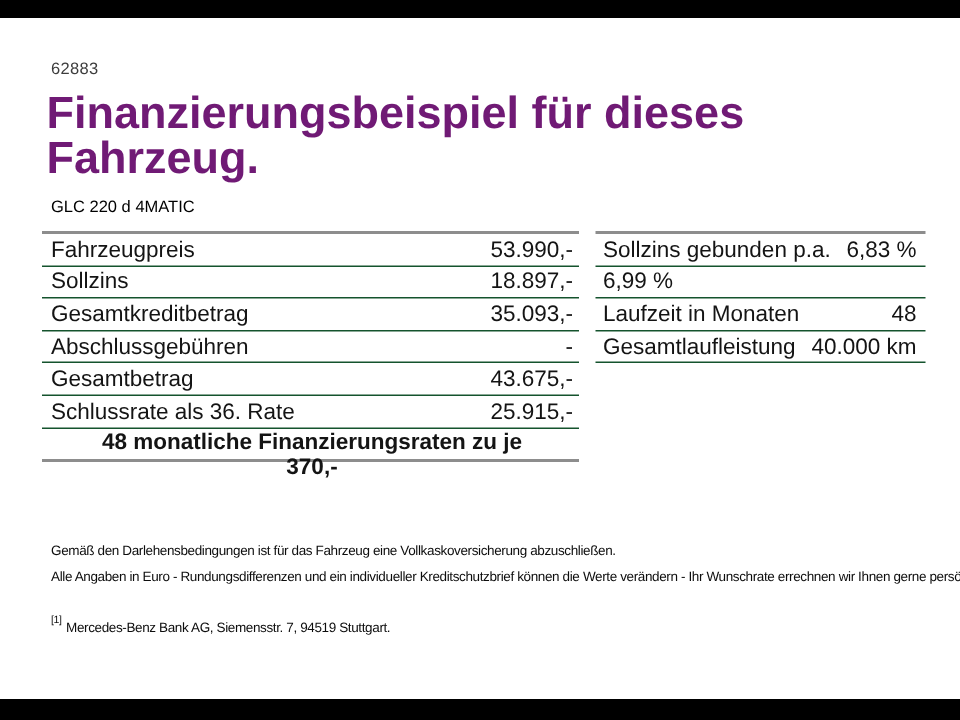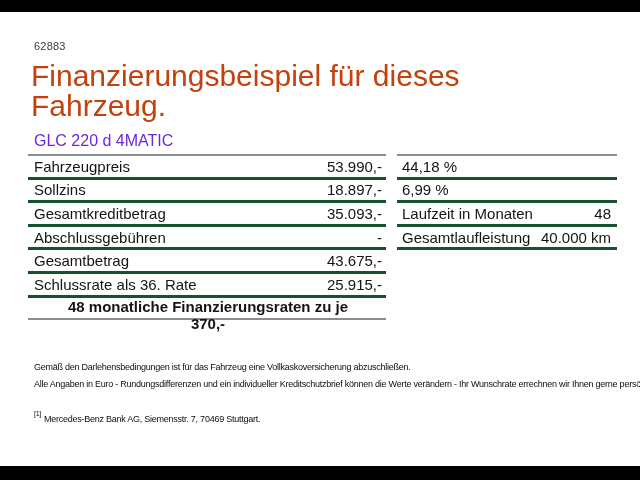--- a/index.html
+++ b/index.html
@@ -6,30 +6,30 @@
   .stage{
     position:relative;width:640px;height:480px;background:#ffffff;
     overflow:hidden;font-family:"Liberation Sans", sans-serif;color:#1a1a1a;
   }
   .bar{position:absolute;left:0;width:640px;background:#000;}
   .bar-top{top:0;height:12px;}
   .bar-bottom{top:466px;height:14px;}
   .ref-number{position:absolute;left:34px;top:40px;font-size:11px;color:#3d3d3d;letter-spacing:.2px;}
   .title{
     position:absolute;left:31px;top:61px;margin:0;font-size:30px;line-height:30px;
-    font-weight:400;color:#c2410c;letter-spacing:0;
+    font-weight:700;color:#701a75;letter-spacing:0;
   }
-  .model{position:absolute;left:34px;top:132px;font-size:16px;color:#6d28d9;}
+  .model{position:absolute;left:34px;top:132px;font-size:11px;color:#000000;}
   
   .fin-table{position:absolute;top:154px;border-top:2px solid #8d8d8d;}
   .fin-table--left{left:28px;width:358px;border-bottom:2px solid #8d8d8d;}
   .fin-table--right{left:397px;width:220px;}
   .fin-row{
     display:flex;justify-content:space-between;align-items:center;
-    height:20.6px;border-bottom:3px solid #14532d;font-size:15px;color:#141414;
+    height:20.6px;border-bottom:1px solid #14532d;font-size:15px;color:#141414;
   }
   .fin-table--left .fin-row{padding:0 4px 0 6px;}
   .fin-table--right .fin-row{padding:0 6px 0 5px;}
   .fin-table--left .fin-row:last-child{border-bottom:none;flex-direction:column;}
   .fin-row.bold{font-weight:bold;}
   .fin-row .lbl{white-space:nowrap;}
   .fin-row .val{white-space:nowrap;text-align:right;}
   sup.fn{font-size:8px;position:relative;top:-1px;margin-left:2px;letter-spacing:0;}
   
   .fineprint{
@@ -81,34 +81,35 @@
       <span class="val">25.915,-</span>
     </div>
     <div class="fin-row bold">
       <span class="lbl">48 monatliche Finanzierungsraten zu je</span>
       <span class="val">370,-</span>
     </div>
   </div>
 
   <div class="fin-table fin-table--right">
     <div class="fin-row">
-      <span class="val">44,18 %</span>
+      <span class="lbl">Sollzins gebunden p.a.</span>
+      <span class="val">6,83 %</span>
     </div>
     <div class="fin-row">
       <span class="val">6,99 %</span>
     </div>
     <div class="fin-row">
       <span class="lbl">Laufzeit in Monaten</span>
       <span class="val">48</span>
     </div>
     <div class="fin-row">
       <span class="lbl">Gesamtlaufleistung</span>
       <span class="val">40.000 km</span>
     </div>
   </div>
 
   <div class="fineprint fp1">Gemäß den Darlehensbedingungen ist für das Fahrzeug eine Vollkaskoversicherung abzuschließen.</div>
   <div class="fineprint fp2">Alle Angaben in Euro - Rundungsdifferenzen und ein individueller Kreditschutzbrief können die Werte verändern - Ihr Wunschrate errechnen wir Ihnen gerne persönlich</div>
-  <div class="fineprint fp4"><sup class="fp-marker">[1]</sup><span>Mercedes-Benz Bank AG, Siemensstr. 7, 70469 Stuttgart.</span></div>
+  <div class="fineprint fp4"><sup class="fp-marker">[1]</sup><span>Mercedes-Benz Bank AG, Siemensstr. 7, 94519 Stuttgart.</span></div>
 
   <div class="bar bar-bottom"></div>
 
 </div>
 
 </body></html>

